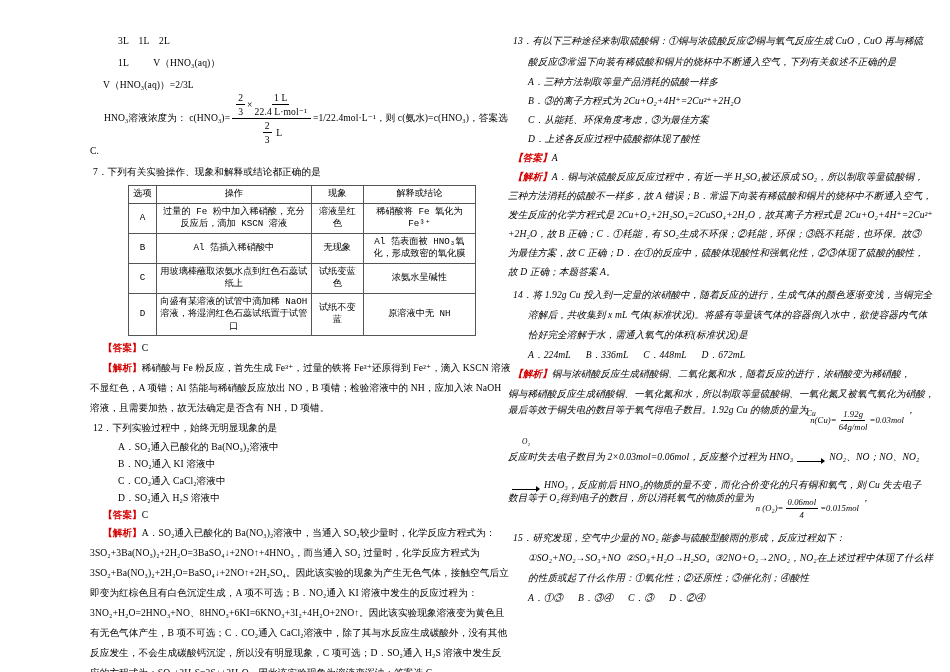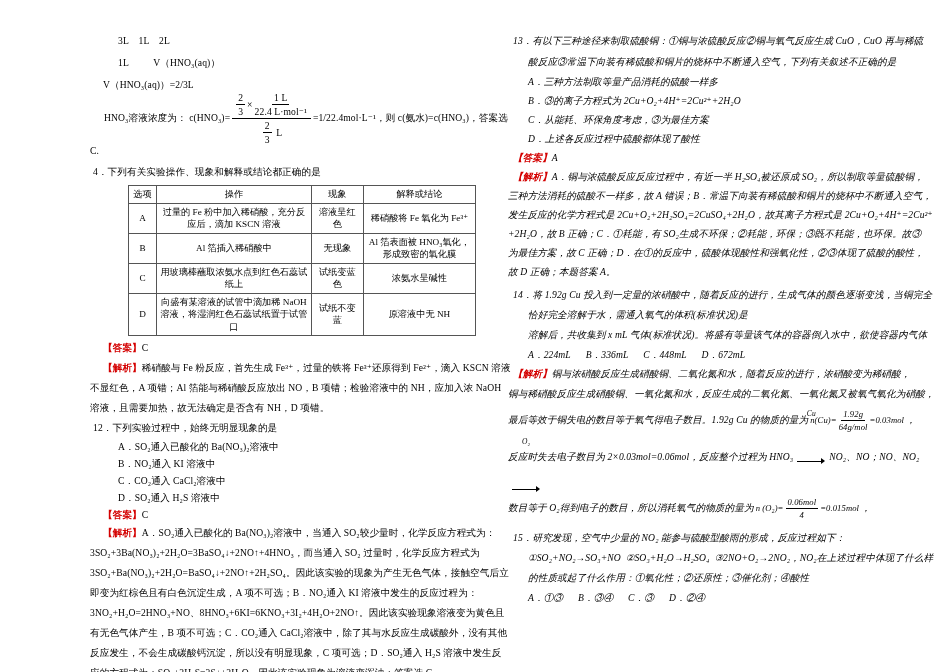--- a/index.html
+++ b/index.html
@@ -33,32 +33,32 @@
     font-size:9.6px; padding-left:14px; letter-spacing:0.1px;
   }
   .fr { display:inline-flex; flex-direction:column; align-items:center; vertical-align:middle; margin:0 2px; text-align:center; }
   .fr > .n { display:inline-flex; align-items:center; justify-content:center; border-bottom:1px solid #000; padding:0 2px 1px 2px; }
   .fr > .d { display:inline-flex; align-items:center; justify-content:center; padding-top:1px; }
 
   
   .eq { display:inline-flex; align-items:center; font-size:8.6px; white-space:pre; margin:0 2px; }
 
   
-  .tall32 { display:flex; align-items:center; height:32px; white-space:pre; font-size:9.6px; letter-spacing:0.1px; }
+  .tall32 { display:flex; height:32px; white-space:pre; font-size:9.6px; letter-spacing:0.1px; }
   .tall28 { display:flex; align-items:flex-end; height:28px; white-space:pre; font-size:9.6px; letter-spacing:0.1px; }
 
   
   .arrow { display:inline-flex; flex-direction:column; align-items:center; margin:0 4px;gap:40px; }
   .arrow .albl { font-size:7.5px; line-height:8px; white-space:pre; }
   .arrow .ashaft { position:relative; width:28px; height:6px; }
   .arrow .ashaft::before { content:""; position:absolute; left:0; right:3px; top:2.5px; border-top:1px solid #000; }
   .arrow .ashaft::after { content:""; position:absolute; right:0; top:0; border-left:4px solid #000; border-top:3px solid transparent; border-bottom:3px solid transparent; }
 
   
-  .t11 { border-collapse:collapse; margin:3px 0 2px 38px; font-size:9.2px; text-align:center; }
+  .t11 { border-collapse:collapse; margin:3px 0 2px 38px; font-size:9.2px; text-align:center;font-family:Liberation Mono, monospace; }
   .t11 th, .t11 td { border:1px solid #555; padding:2px 3px; line-height:12.5px; font-weight:normal; vertical-align:middle; }
   .t11 .c-opt { width:22px; }
   .t11 .c-op  { width:158px; }
   .t11 .c-ph  { width:48px; }
   .t11 .c-cn  { width:112px; }
 </style>
 </head>
 <body>
 
 <div class="page">
@@ -89,21 +89,21 @@
             <span class="d">3</span>
           </span>
           <span> L</span>
         </span>
       </span>
       <span>=1/22.4mol·L⁻¹，则 c(氨水)=c(HNO₃)，答案选</span>
     </div>
 
     <div class="ln scr">C.</div>
 
-    <div class="ln" style="padding-left:3px">4．下列有关实验操作、现象和解释或结论都正确的是</div>
+    <div class="ln" style="padding-left:3px">7．下列有关实验操作、现象和解释或结论都正确的是</div>
 
     <table class="t11">
       <tbody>
           <tr>
         <th class="c-opt">选项</th>
         <th class="c-op">操作</th>
         <th class="c-ph">现象</th>
         <th class="c-cn">解释或结论</th>
       </tr>
       <tr>
@@ -169,27 +169,27 @@
     <div class="ln opt r1"><span class="red">【答案】</span><span>A</span></div>
 
     <div class="ln exp13 r1"><span class="red">【解析】</span><span>A．铜与浓硫酸反应反应过程中，有近一半 H₂SO₄被还原成 SO₂，所以制取等量硫酸铜，</span></div>
     <div class="ln exp13">三种方法消耗的硫酸不一样多，故 A 错误；B．常温下向装有稀硫酸和铜片的烧杯中不断通入空气，</div>
     <div class="ln exp13">发生反应的化学方程式是 2Cu+O₂+2H₂SO₄=2CuSO₄+2H₂O，故其离子方程式是 2Cu+O₂+4H⁺=2Cu²⁺</div>
     <div class="ln exp13">+2H₂O，故 B 正确；C．①耗能，有 SO₂生成不环保；②耗能，环保；③既不耗能，也环保。故③</div>
     <div class="ln exp13">为最佳方案，故 C 正确；D．在①的反应中，硫酸体现酸性和强氧化性，②③体现了硫酸的酸性，</div>
     <div class="ln exp13">故 D 正确；本题答案 A。</div>
 
     <div class="ln r1" style="margin-top:4px">14．将 1.92g Cu 投入到一定量的浓硝酸中，随着反应的进行，生成气体的颜色逐渐变浅，当铜完全</div>
+    <div class="ln r2">溶解后，共收集到 x mL 气体(标准状况)。将盛有等量该气体的容器倒入水中，欲使容器内气体</div>
     <div class="ln r2">恰好完全溶解于水，需通入氧气的体积(标准状况)是</div>
-    <div class="ln r2">溶解后，共收集到 x mL 气体(标准状况)。将盛有等量该气体的容器倒入水中，欲使容器内气体</div>
     <div class="ln opt r2">A．224mL      B．336mL      C．448mL      D．672mL</div>
 
 
     <div class="ln r1"><span class="red">【解析】</span><span>铜与浓硝酸反应生成硝酸铜、二氧化氮和水，随着反应的进行，浓硝酸变为稀硝酸，</span></div>
-    <div class="ln">铜与稀硝酸反应生成硝酸铜、一氧化氮和水，反应生成的二氧化氮、一氧化氮又被氧气氧化为硝酸，</div>
+    <div class="ln">铜与稀硝酸反应生成硝酸铜、一氧化氮和水，所以制取等量硫酸铜、一氧化氮又被氧气氧化为硝酸，</div>
 
     <div class="tall32">
       <span>最后等效于铜失电的数目等于氧气得电子数目。1.92g Cu 的物质的量为</span>
       <span class="eq">
         <span>n(Cu)=</span>
         <span class="fr">
           <span class="n">1.92g</span>
           <span class="d">64g/mol</span>
         </span>
         <span>=0.03mol</span>
@@ -204,20 +204,21 @@
         <span class="ashaft"></span>
       </span>
       <span>NO₂、NO；NO、NO₂</span>
     </div>
 
     <div class="tall28">
       <span class="arrow">
         <span class="albl">O₂</span>
         <span class="ashaft"></span>
       </span>
+      <span>HNO₃，反应前后 HNO₃的物质的量不变，而化合价变化的只有铜和氧气，则 Cu 失去电子</span>
     </div>
 
     <div class="tall32">
       <span>数目等于 O₂得到电子的数目，所以消耗氧气的物质的量为</span>
       <span class="eq">
         <span>n (O₂)=</span>
         <span class="fr">
           <span class="n">0.06mol</span>
           <span class="d">4</span>
         </span>

